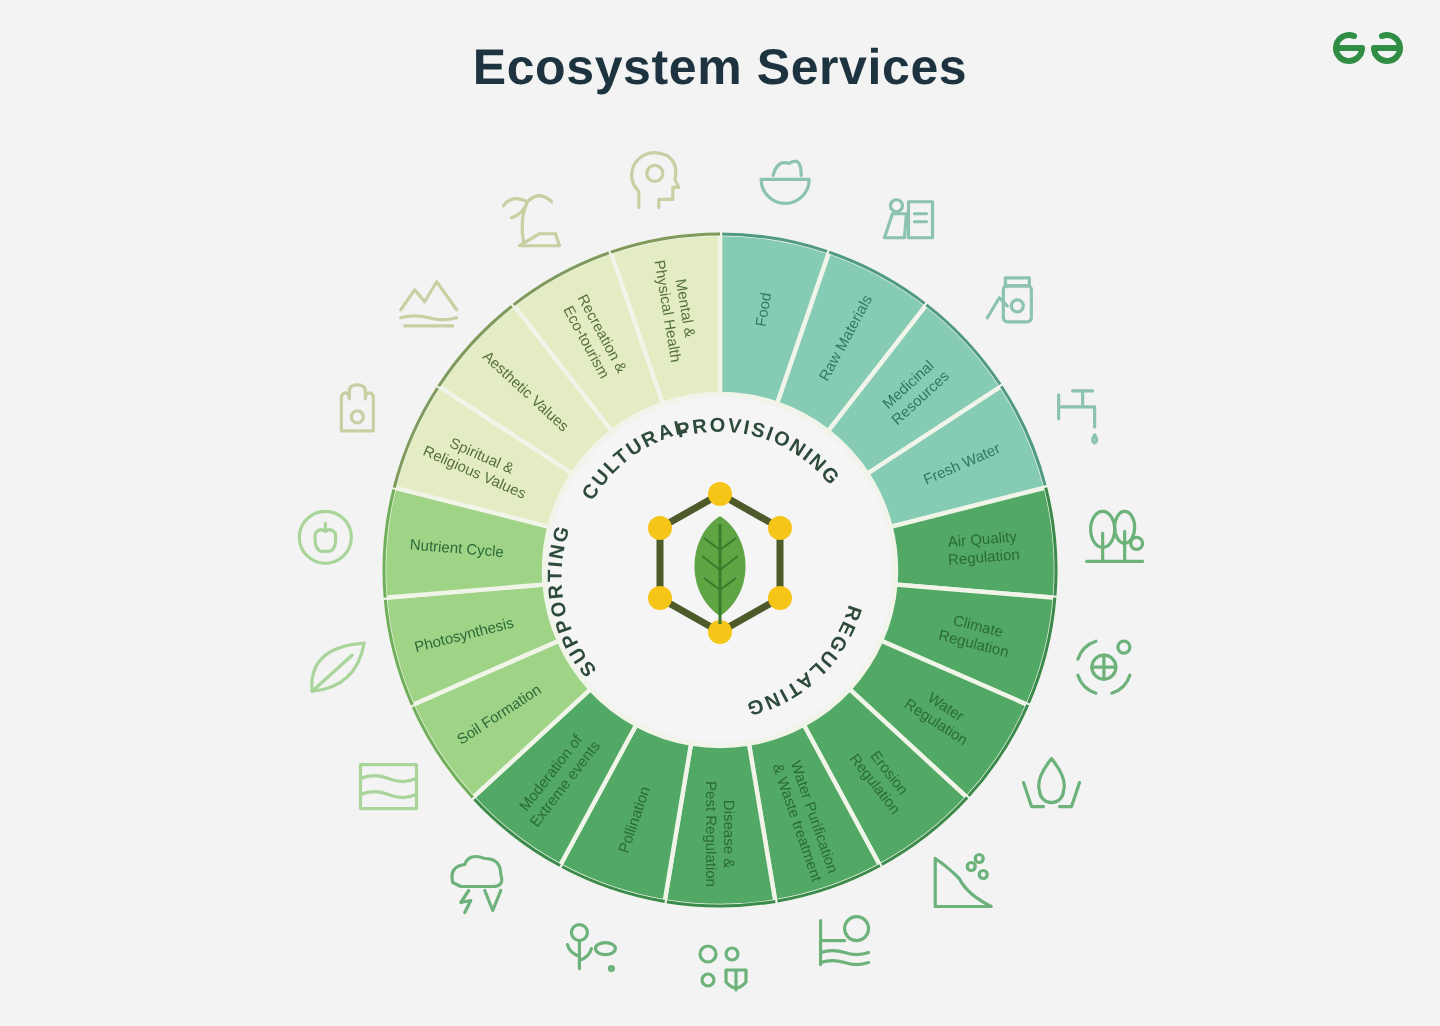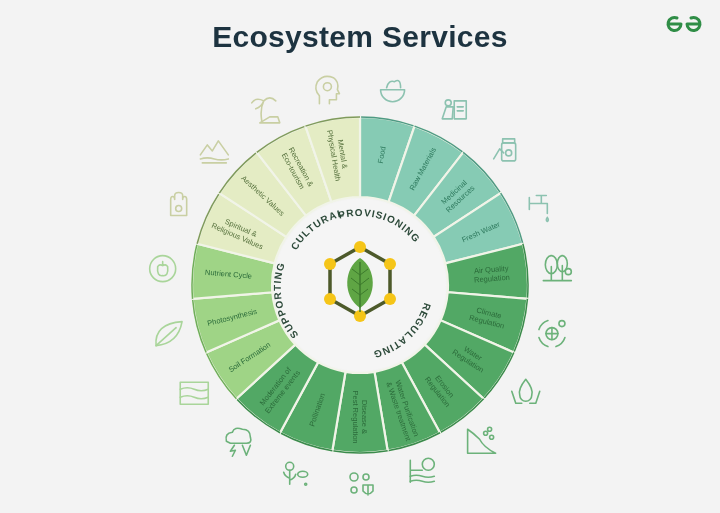--- a/index.html
+++ b/index.html
@@ -1,17 +1,17 @@
 <!DOCTYPE html>
 <html><head>
 <meta charset="utf-8">
 <style>
   html, body { margin:0; padding:0; }
   body { width:720px; height:513px; background:#f3f3f3; overflow:hidden; position:relative; font-family:"Liberation Sans", "DejaVu Sans", sans-serif; }
-  .title { position:absolute; left:0; width:720px; top:20px; text-align:center; font-size:30px; font-weight:bold; color:#1d3340; letter-spacing:0.3px; }
+  .title { position:absolute; left:0; width:720px; top:20px; text-align:center; font-size:25px; font-weight:bold; color:#1d3340; letter-spacing:0.3px; }
   .logo { position:absolute; left:664px; top:12px; width:40px; height:24px; }
   svg.wheel { position:absolute; left:0; top:0; }
   .seg-label { font-family:"Liberation Sans", sans-serif; font-size:7.5px; fill:#2b6b3a; }
   .cat-label { font-family:"Liberation Sans", sans-serif; font-size:10px; font-weight:bold; fill:#2d4a3a; letter-spacing:1px; }
   .icon { fill:none; stroke-width:1.6; stroke-linecap:round; stroke-linejoin:round; }
 </style>
 </head>
 <body>
 
 <div class="title">Ecosystem Services</div>

